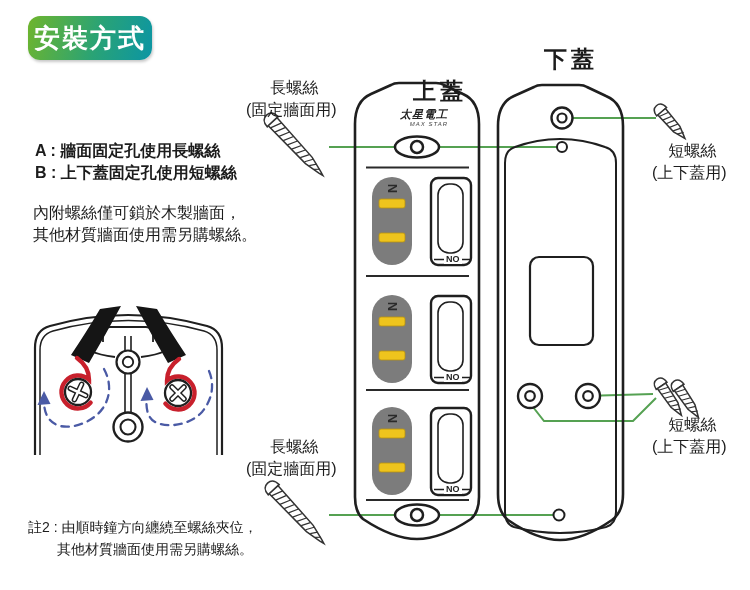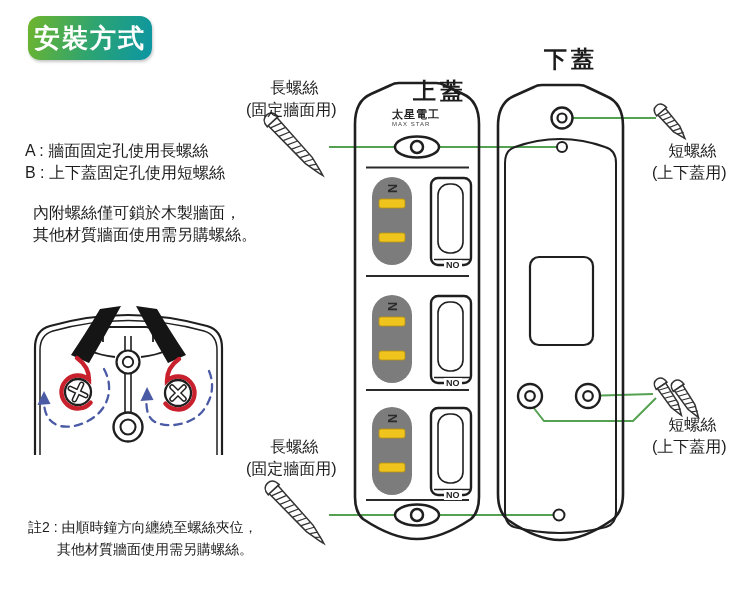--- a/index.html
+++ b/index.html
@@ -20,33 +20,33 @@
   .blue{stroke:#4a5aa5;stroke-width:2.3;fill:none;stroke-dasharray:7.5 6;stroke-linecap:round;}
   .bluefill{fill:#4a5aa5;stroke:none;}
   .screwline{stroke:#333;stroke-width:1.2;fill:none;}
   .screwbody{fill:#fff;stroke:#333;stroke-width:1.5;}
   
   .badge{left:28px;top:16px;width:124px;height:44px;border-radius:12px;
          background:linear-gradient(105deg,#6fb52c 0%,#2aa375 55%,#0b95a4 100%);
          color:#fff;font-size:26px;font-weight:bold;letter-spacing:2px;
          display:flex;align-items:center;justify-content:center;
          box-shadow:1px 2px 3px rgba(0,0,0,0.22);}
-  .ab{left:25px;font-size:16px;white-space:nowrap;}
+  .ab{left:35px;font-size:16px;white-space:nowrap;font-weight:bold;}
   .para{left:33px;font-size:16px;line-height:22px;white-space:nowrap;}
   .cover-title{font-size:23px;font-weight:600;letter-spacing:4px;white-space:nowrap;}
   .screw-label{font-size:16px;line-height:22px;white-space:nowrap;}
   .screw-label .t{padding-left:6px;text-align:center;}
   .footnote{font-size:14px;line-height:22px;white-space:nowrap;}
   .footnote .l2{margin-left:29px;}
-  .brandbox{left:392px;top:109px;width:56px;text-align:left;line-height:1;}
+  .brandbox{left:392px;top:109px;width:56px;text-align:right;line-height:1;font-style:italic;}
   .brandname{font-size:11px;font-weight:bold;letter-spacing:1px;color:#222;}
   .brandsub{font-size:6px;letter-spacing:1px;color:#444;margin-top:1px;}
   .nlabel{width:16px;text-align:center;font-size:13px;font-weight:bold;color:#2a2a2a;
           transform:rotate(90deg);}
-  .nolabel{font-size:9px;font-weight:bold;color:#222;background:#fff;padding:0 2px;line-height:10px;margin-top:6px;}
+  .nolabel{font-size:9px;font-weight:bold;color:#222;background:#fff;padding:0 2px;line-height:10px;}
 </style>
 </head>
 <body>
 
 <div class="stage">
 
   <svg class="art" width="750" height="590" viewBox="0 0 750 590">
     <defs>
       <g id="screwL">
         <path class="screwbody" d="M 1 -7.5 Q -8 -7.2 -8 0 Q -8 7.2 1 7.5 Z"></path>

